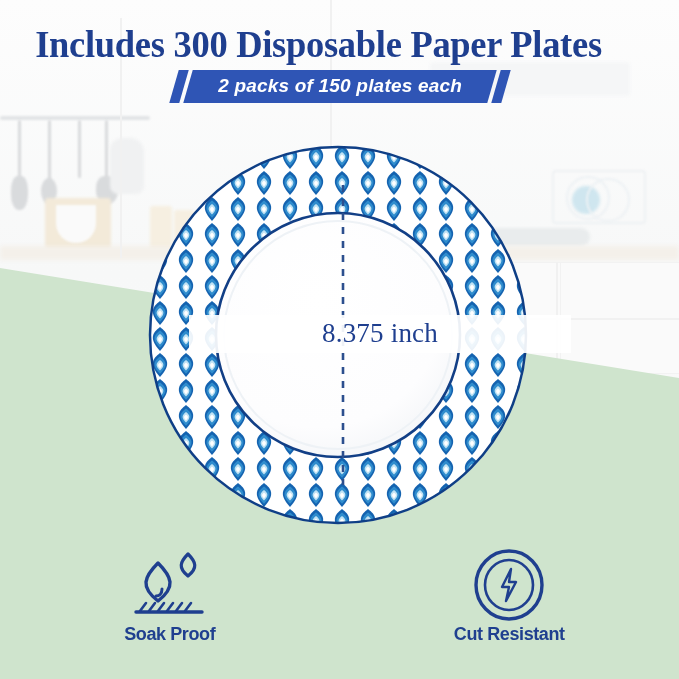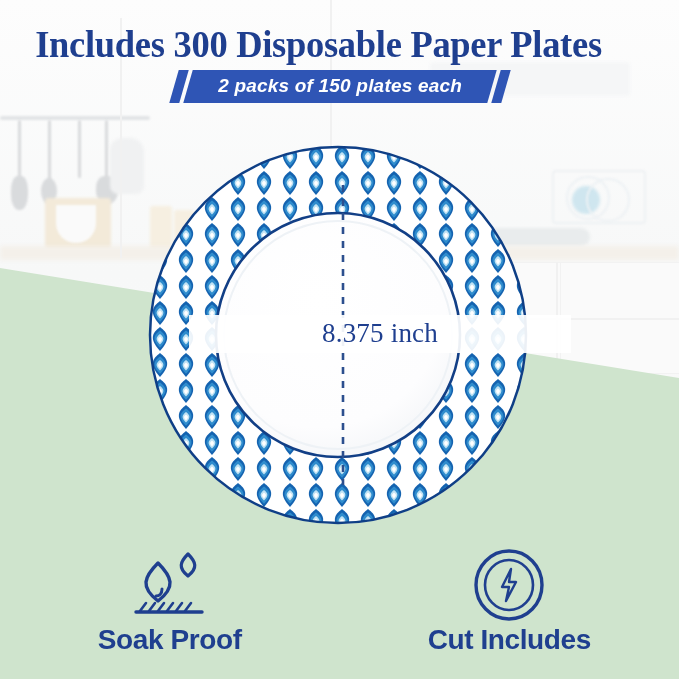--- a/index.html
+++ b/index.html
@@ -228,21 +228,21 @@
     align-items: center;
   }
   .feature-icon {
     height: 74px;
     display: flex;
     align-items: center;
     justify-content: center;
   }
   .feature-label {
     margin-top: 2px;
-    font-size: 28px;
+    font-size: 18px;
     font-weight: 600;
     color: #1f3f8f;
     letter-spacing: -0.4px;
     white-space: nowrap;
   }
 </style>
 </head>
 <body>
 
 <div id="stage">
@@ -348,18 +348,18 @@
     </div>
 
     <div class="feature">
       <div class="feature-icon">
         <svg width="80" height="74" viewBox="0 0 80 74">
           <ellipse cx="40" cy="37" rx="33" ry="34" fill="none" stroke="#1f3f8f" stroke-width="3.4"></ellipse>
           <ellipse cx="40" cy="37" rx="24" ry="25" fill="none" stroke="#1f3f8f" stroke-width="2.6"></ellipse>
           <path d="M42,21 L33,39 L40,39 L37,53 L47,34 L40,34 Z" fill="none" stroke="#1f3f8f" stroke-width="2.4" stroke-linejoin="round"></path>
         </svg>
       </div>
-      <div class="feature-label">Cut Includes</div>
+      <div class="feature-label">Cut Resistant</div>
     </div>
 
 
   </div>
 </div>
 
 </body></html>

